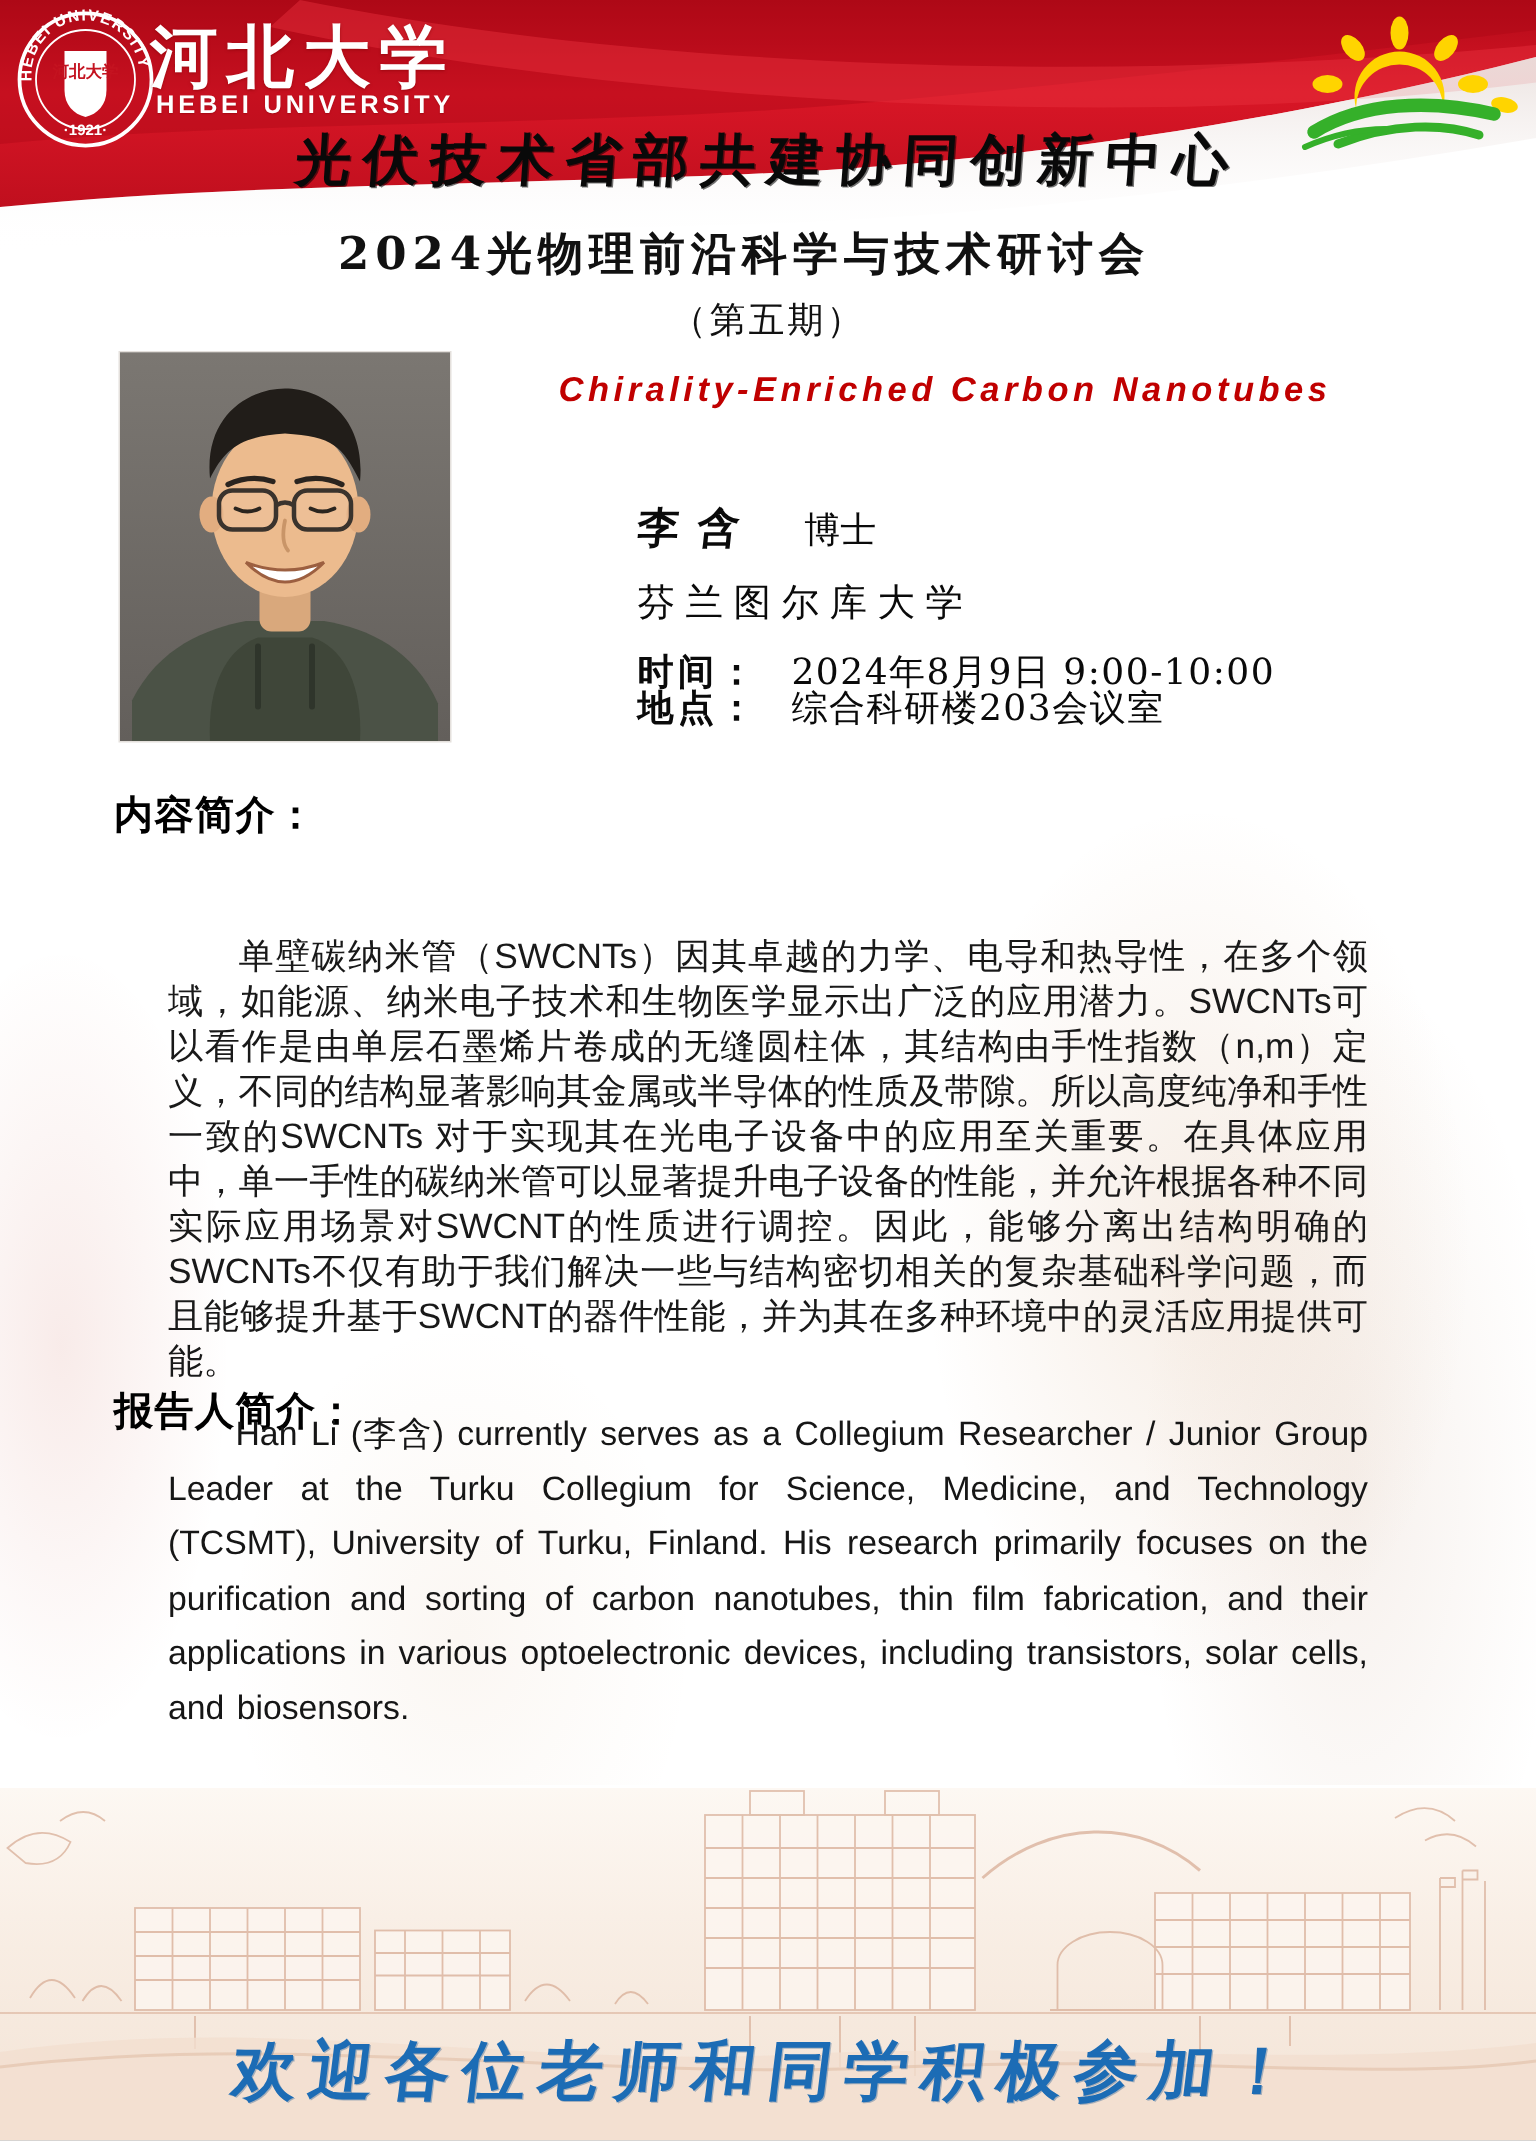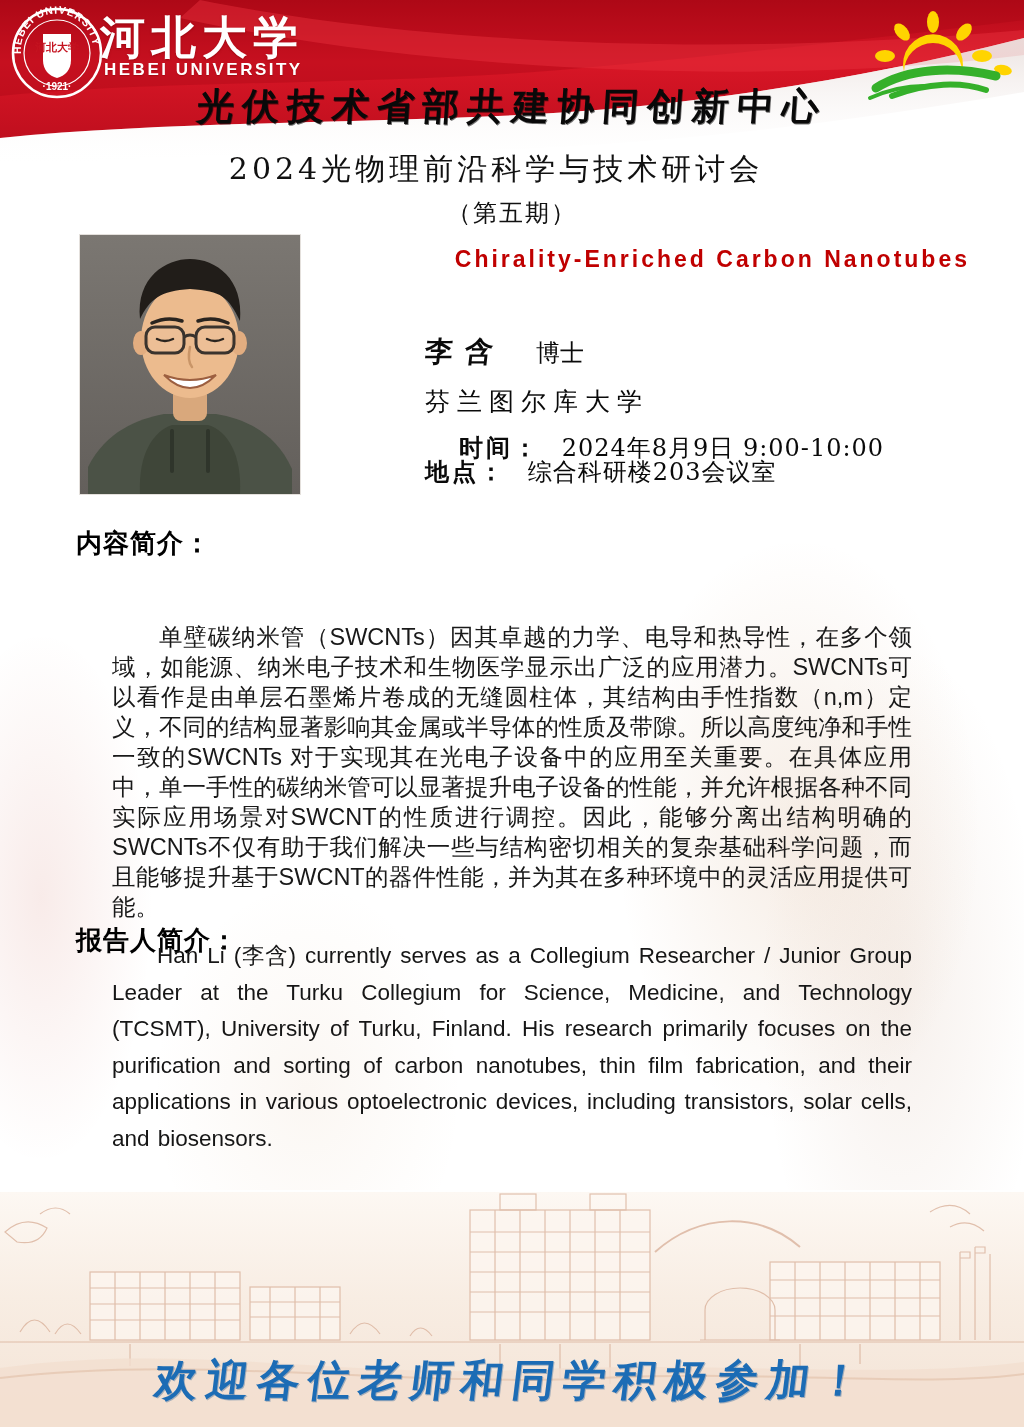--- a/index.html
+++ b/index.html
@@ -13,35 +13,35 @@
            font-weight:bold;font-size:45px;letter-spacing:6px;text-shadow:0 1px 2px rgba(120,0,0,.5);}
   .univ-en{position:absolute;top:60px;left:104px;color:#fff;font-weight:bold;font-size:17px;
            letter-spacing:2.5px;text-shadow:0 1px 1px rgba(120,0,0,.4);}
   .sun-wrap{position:absolute;top:10px;left:858px;width:156px;height:92px;}
   .center-title{position:absolute;top:82px;left:0;width:1024px;text-align:center;
       font-family:"DejaVu Serif",serif;font-weight:bold;font-size:37px;color:#090909;
       letter-spacing:8px;transform:skewX(-4deg);text-shadow:1px 1px 0 rgba(0,0,0,.55);}
 
   
   .series-title{position:absolute;top:149px;left:0;width:992px;text-align:center;
-      font-family:"DejaVu Serif",serif;font-size:30px;color:#111;letter-spacing:4px;}
+      font-family:"DejaVu Serif",serif;font-size:30px;color:#111;letter-spacing:4px;font-weight:bold;}
   .issue{position:absolute;top:197px;left:0;width:1024px;text-align:center;
       font-family:Liberation Mono, monospace;font-size:24px;color:#111;letter-spacing:2px;}
 
   
   .photo{position:absolute;top:235px;left:80px;width:220px;height:259px;background:#6f6c68;
          box-shadow:0 0 0 1px #e4e0dc;}
-  .talk-title{position:absolute;left:310px;top:236px;width:660px;text-align:right;
-      color:#c00000;font-weight:bold;font-size:23px;letter-spacing:3px;line-height:47px;}
+  .talk-title{position:absolute;left:300px;top:236px;width:660px;text-align:center;
+      color:#c00000;font-weight:bold;font-size:23px;letter-spacing:3px;line-height:47px;font-style:italic;}
   .info{position:absolute;left:425px;width:560px;font-family:"DejaVu Serif",serif;color:#0a0a0a;}
   .info.name-row{top:333px;}
   .name-cn{font-size:28px;font-weight:bold;letter-spacing:12px;transform:skewX(-6deg);display:inline-block;}
   .name-deg{font-size:24px;margin-left:26px;}
   .info.affil-row{top:385px;font-size:25px;letter-spacing:7px;}
-  .info.time-row{top:432px;font-size:24px;margin-left:34px;}
+  .info.time-row{top:432px;font-size:24px;}
   .info.venue-row{top:456px;font-size:24px;}
   .info .lbl{font-weight:bold;letter-spacing:3px;margin-right:14px;}
   .time-val,.venue-val{letter-spacing:1px;}
 
   
   .sec-heading{position:absolute;left:76px;font-weight:bold;font-size:26px;color:#000;letter-spacing:1px;}
   .abstract-heading{top:526px;}
   .bio-heading{top:923px;}
   .abstract-body{position:absolute;left:112px;top:575px;width:800px;font-size:23.5px;line-height:30px;
       color:#191919;text-align:justify;text-indent:2em;margin-top:47px;}

